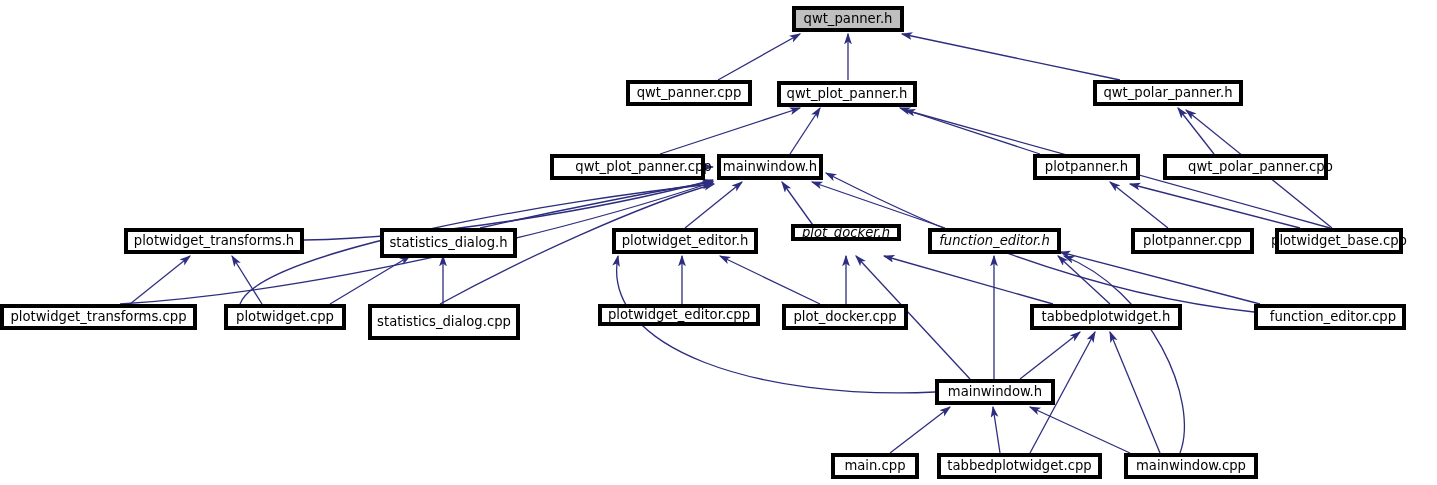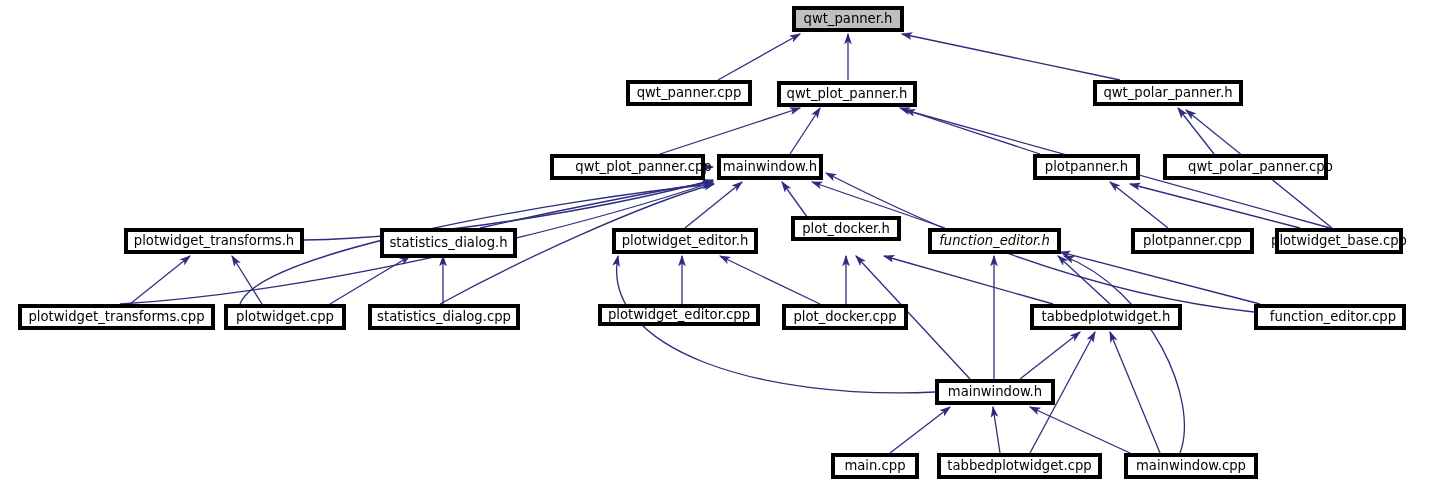--- a/index.html
+++ b/index.html
@@ -126,39 +126,39 @@
       </div>
       <div class="node" style="left: 124px; top: 228px; width: 180px; height: 26px;">
         <span class="node-label">plotwidget_transforms.h</span>
       </div>
       <div class="node" style="left: 380px; top: 228px; width: 137px; height: 30px;">
         <span class="node-label">statistics_dialog.h</span>
       </div>
       <div class="node" style="left: 612px; top: 228px; width: 146px; height: 26px;">
         <span class="node-label">plotwidget_editor.h</span>
       </div>
-      <div class="node" style="left: 791px; top: 216px; width: 110px; height: 25px;">
+      <div class="node" style="left: 791px; top: 224px; width: 110px; height: 17px; font-style: italic;">
         <span class="node-label">plot_docker.h</span>
       </div>
       <div class="node" style="left: 928px; top: 228px; width: 133px; height: 26px; font-style: italic;">
         <span class="node-label">function_editor.h</span>
       </div>
       <div class="node" style="left: 1131px; top: 228px; width: 123px; height: 26px;">
         <span class="node-label">plotpanner.cpp</span>
       </div>
       <div class="node" style="left: 1275px; top: 228px; width: 128px; height: 26px;">
         <span class="node-label">plotwidget_base.cpp</span>
       </div>
-      <div class="node" style="left: 18px; top: 304px; width: 197px; height: 26px;">
+      <div class="node" style="left: 0; top: 304px; width: 197px; height: 26px;">
         <span class="node-label">plotwidget_transforms.cpp</span>
       </div>
       <div class="node" style="left: 224px; top: 304px; width: 122px; height: 26px;">
         <span class="node-label">plotwidget.cpp</span>
       </div>
-      <div class="node" style="left: 368px; top: 304px; width: 152px; height: 26px;">
+      <div class="node" style="left: 368px; top: 304px; width: 152px; height: 36px;">
         <span class="node-label">statistics_dialog.cpp</span>
       </div>
       <div class="node" style="left: 598px; top: 304px; width: 162px; height: 22px;">
         <span class="node-label">plotwidget_editor.cpp</span>
       </div>
       <div class="node" style="left: 782px; top: 304px; width: 126px; height: 26px;">
         <span class="node-label">plot_docker.cpp</span>
       </div>
       <div class="node" style="left: 1030px; top: 304px; width: 152px; height: 26px;">
         <span class="node-label">tabbedplotwidget.h</span>

